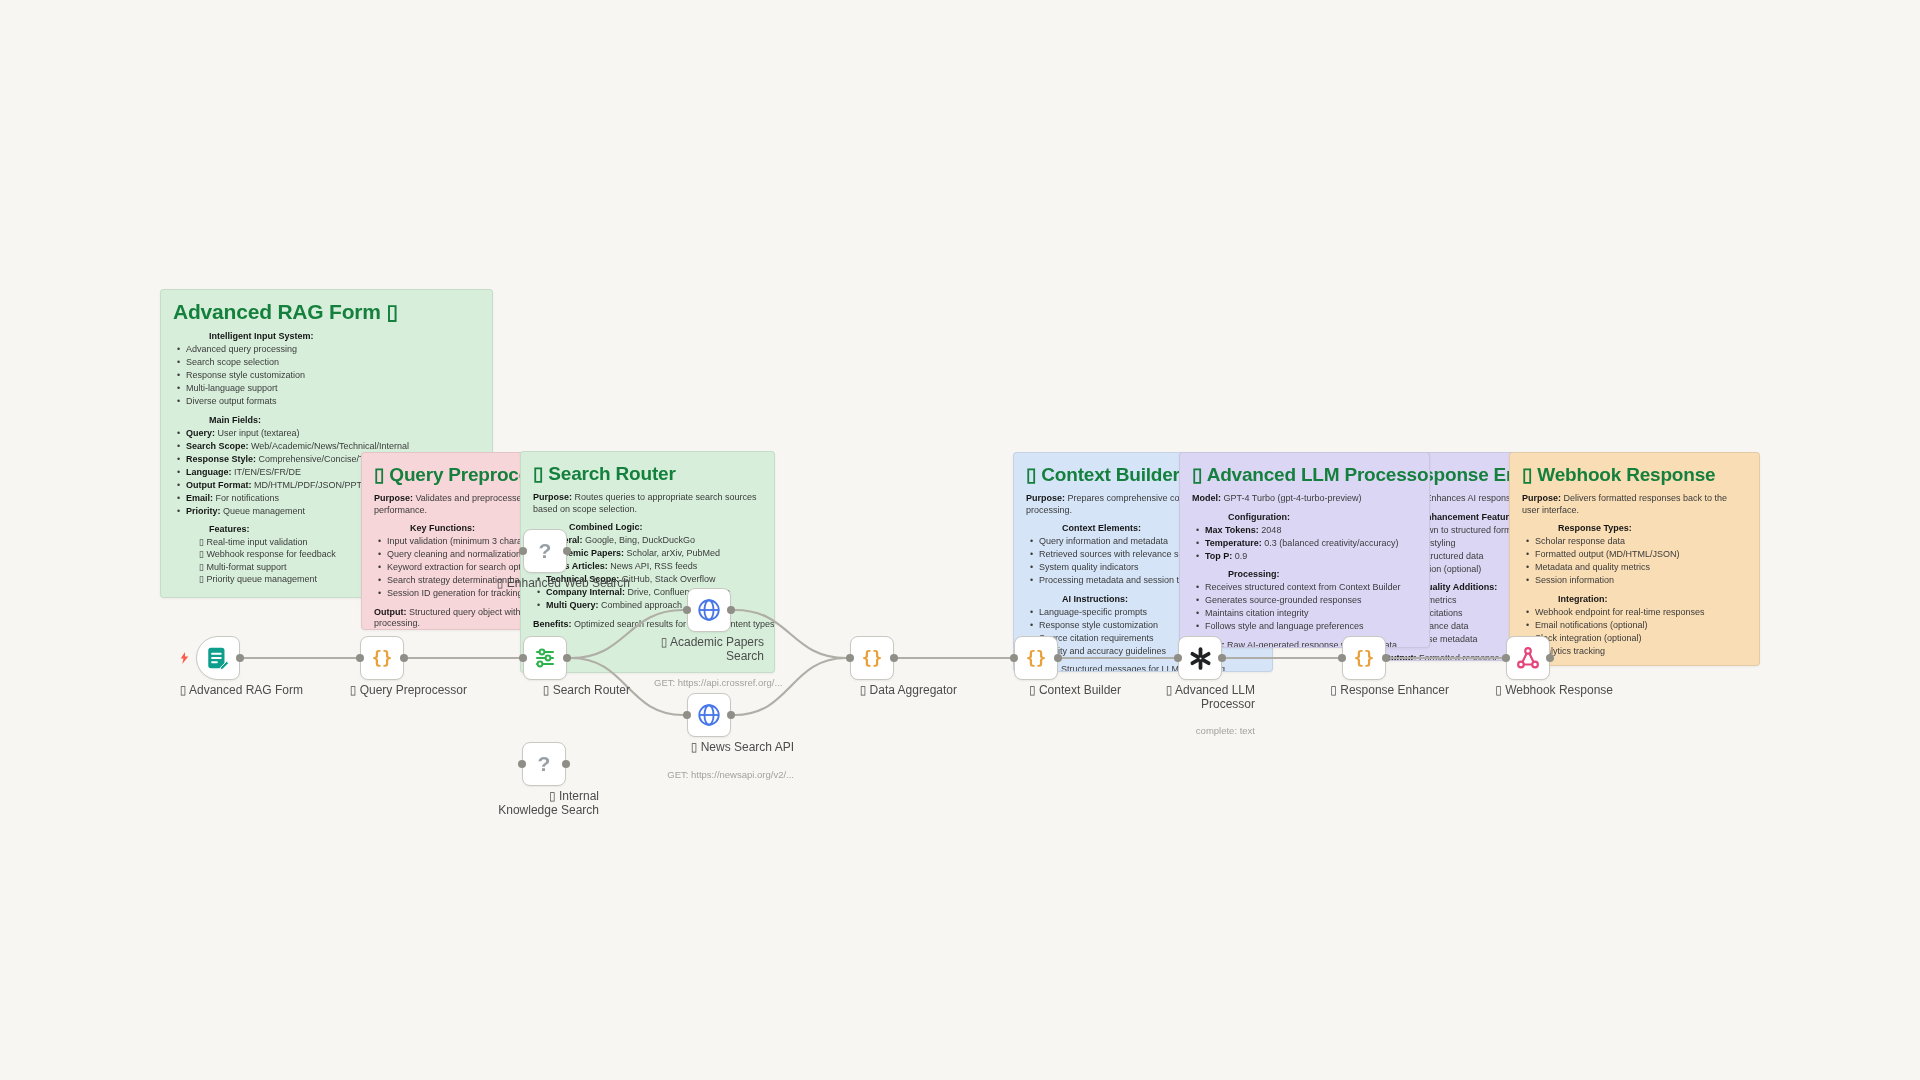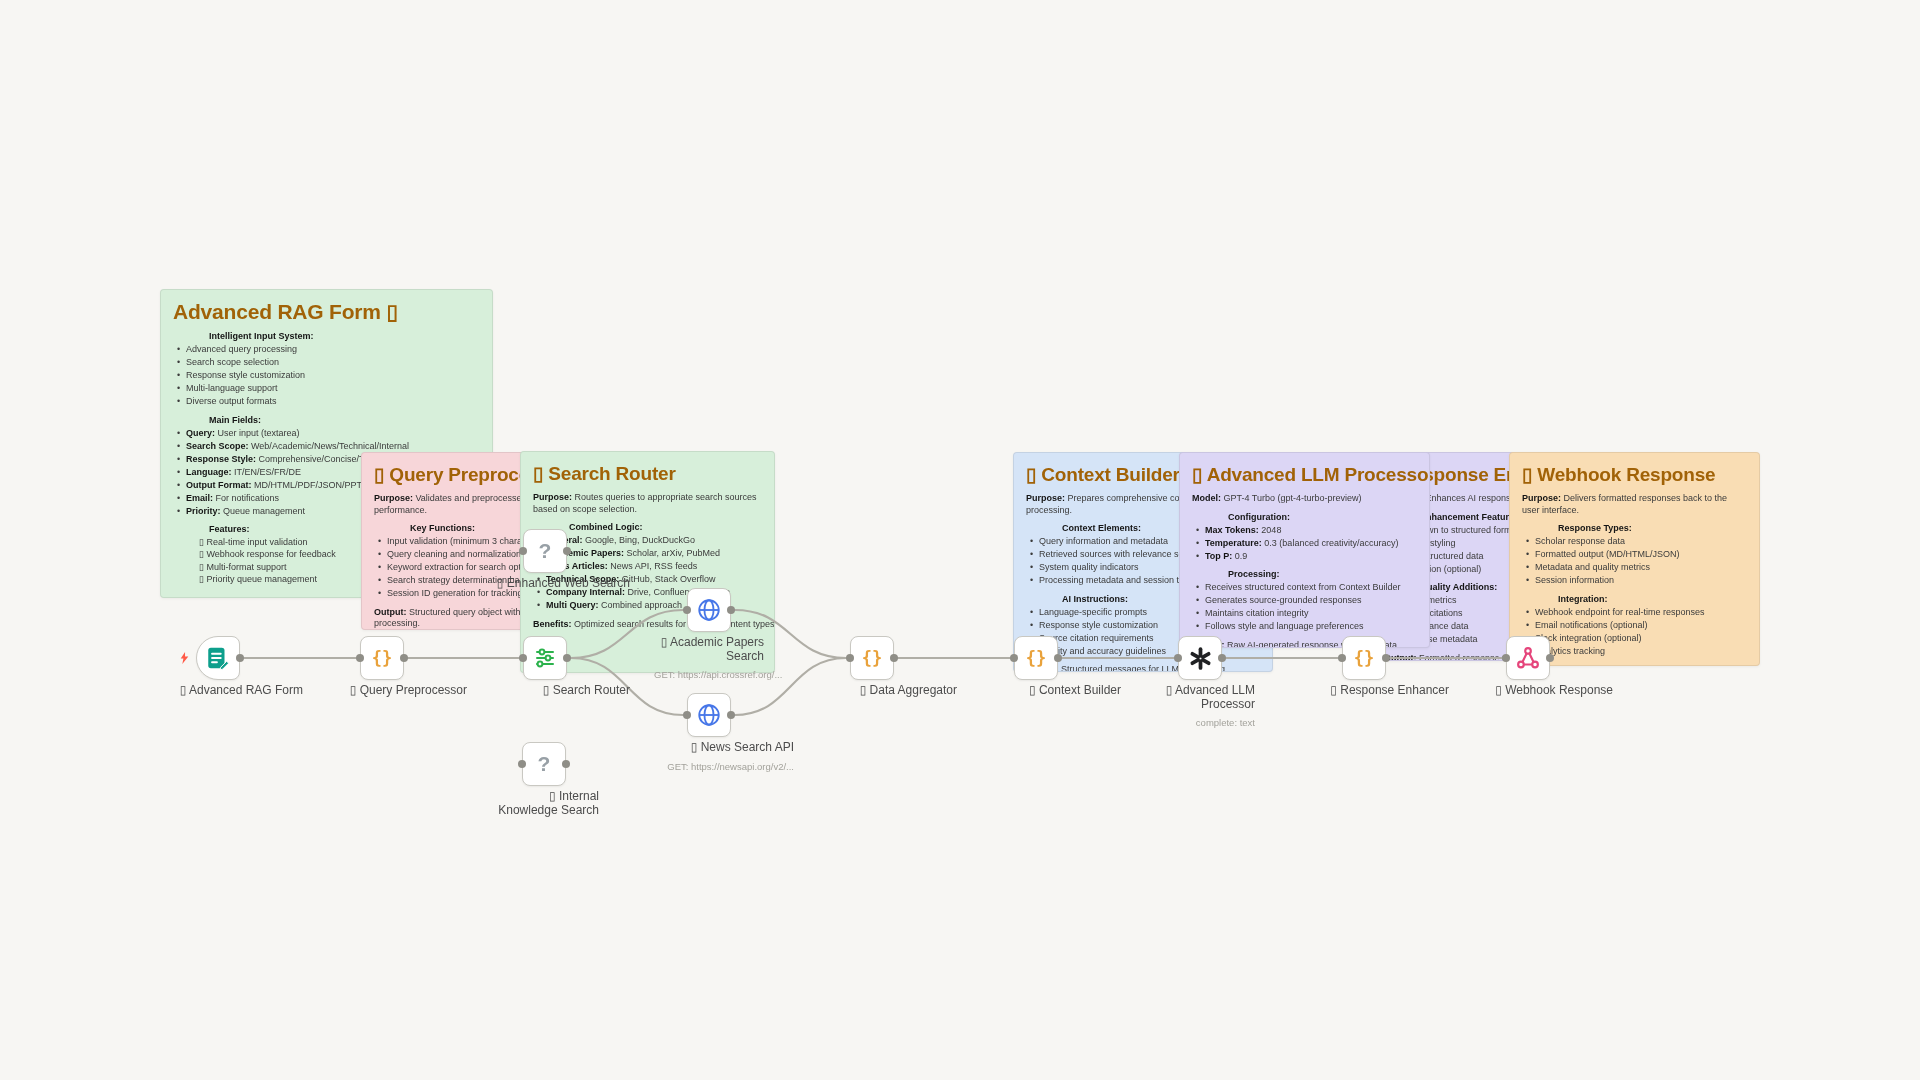--- a/index.html
+++ b/index.html
@@ -5,21 +5,21 @@
   :root{
     --canvas:#f7f6f3; --edge:#b0aea6; --dot:#8f8e87;
   }
   html,body{margin:0;padding:0;background:var(--canvas);}
   .canvas{position:relative;width:1920px;height:1080px;overflow:hidden;
           background:var(--canvas);font-family:"Liberation Sans",sans-serif;}
 
   
   .note{position:absolute;border-radius:4px;border:1px solid rgba(0,0,0,.08);
         padding:10px 12px;overflow:hidden;box-shadow:0 1px 3px rgba(0,0,0,.05);box-sizing:border-box;}
-  .ntitle{margin:0 0 7px 0;font-size:19px;font-weight:700;color:#a16207;
+  .ntitle{margin:0 0 7px 0;font-size:19px;font-weight:700;color:#15803d;
           letter-spacing:-.2px;white-space:nowrap;}
   .ntitle.big{font-size:21px;}
   .nbody .ln{font-size:9px;line-height:11.5px;color:#3b3b3b;}
   .nbody b{color:#151515;font-weight:700;}
   .nbody .h{font-weight:700;color:#151515;margin-top:7px;margin-bottom:1px;margin-left:36px;}
   .nbody .li{padding-left:13px;position:relative;margin:1.5px 0;white-space:nowrap;}
   .nbody .li::before{content:"•";position:absolute;left:4px;}
   .nbody .p{margin-top:7px;}
   .nbody .pn{margin-top:7px;white-space:nowrap;}
   .nbody .f{margin:1px 0;white-space:nowrap;padding-left:26px;}
@@ -38,21 +38,21 @@
   .node::before{left:-5px;}
   .node::after{right:-5px;}
   .node.trigger::before{display:none;}
   .icon{display:flex;align-items:center;justify-content:center;}
   .braces{font-size:17px;font-weight:700;color:#e9a23b;font-family:"DejaVu Sans Mono",monospace;}
   .qmark{font-size:21px;font-weight:700;color:#98a0a6;}
   .ntext{position:absolute;top:47px;left:50%;transform:translateX(-50%);
          text-align:right;width:170px;}
   .ntext.narrow{width:110px;}
   .nlabel{font-size:12px;line-height:13.5px;color:#4c4c4c;font-weight:500;}
-  .nsub{font-size:9.5px;color:#a3a29b;margin-top:6px;white-space:nowrap;}
+  .nsub{font-size:9.5px;color:#a3a29b;margin-top:14px;white-space:nowrap;}
   .bolt{position:absolute;left:-19px;top:50%;transform:translateY(-50%);line-height:0;}
 </style>
 </head>
 <body>
 
 <div class="canvas">
 
   <section class="note" style="left: 160px; top: 289px; width: 333px; height: 309px; z-index: 1; background: rgb(215, 239, 218);">
     <h2 class="ntitle big">Advanced RAG Form ▯</h2>
     <div class="nbody">

